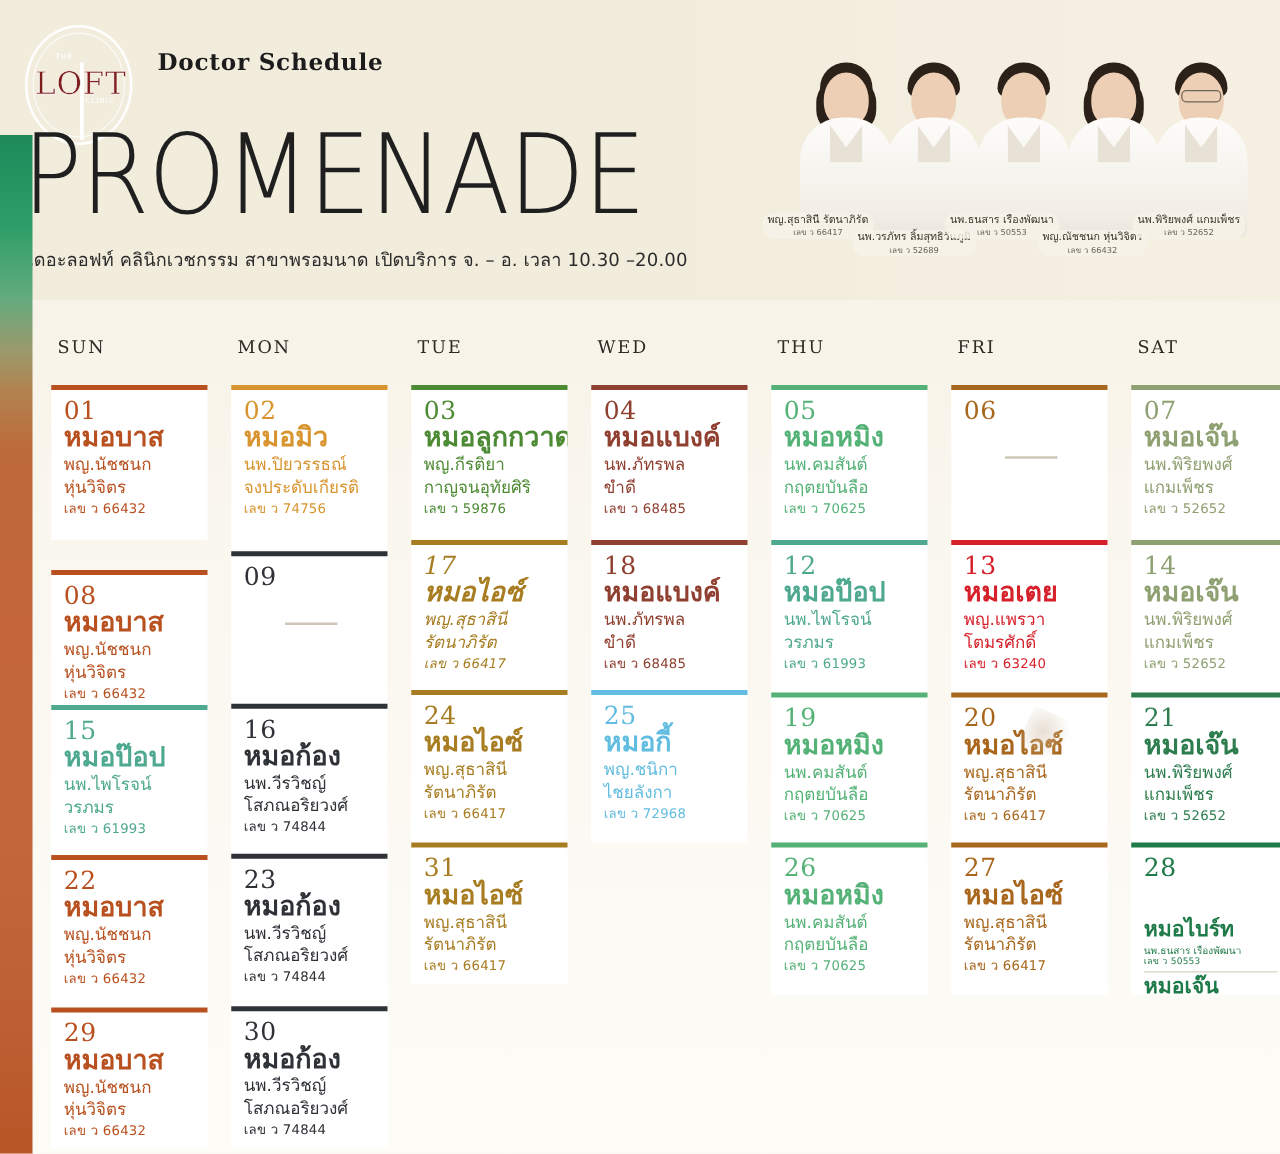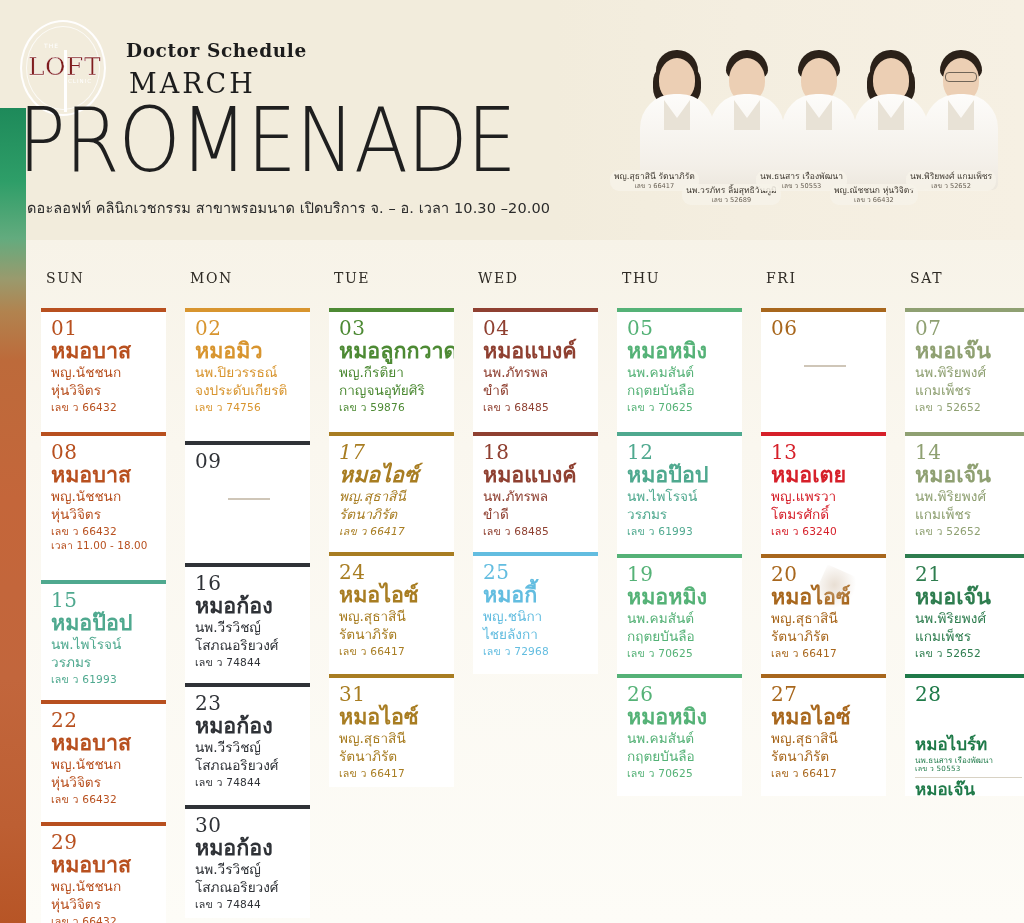--- a/index.html
+++ b/index.html
@@ -197,21 +197,20 @@
   <div id="logo">
     <div class="ring"></div>
     <div class="ring2"></div>
     <div class="bar"></div>
     <div class="the">THE</div>
     <div class="word">LOFT</div>
     <div class="clinic">CLINIC</div>
   </div>
 
   <div id="doctor-schedule">Doctor Schedule</div>
-  <div id="month-title">MARCH</div>
   <div id="branch-title">PROMENADE</div>
   <div id="subtitle">เดอะลอฟท์ คลินิกเวชกรรม สาขาพรอมนาด เปิดบริการ จ. – อ. เวลา 10.30 –20.00</div>
 
   <div id="doctor-photos">
       <div class="doc-fig" style="left: 8px; width: 90px; height: 150px;">
         <div class="doc-hair long"></div>
         <div class="doc-head"></div>
         <div class="doc-body"></div>
         <div class="doc-collar"></div>
       </div>
@@ -276,21 +275,21 @@
       <div class="weekday" style="left: 910px;">SAT</div>
     </div>
   <div id="columns-host">
       <div class="col" style="left: 41px;">
         <div class="cell" style="border-top-color: rgb(184, 80, 31); height: 124px;">
           <div class="daynum" style="color: rgb(184, 80, 31);">01</div>
           <div class="nick" style="color: rgb(184, 80, 31);">หมอบาส</div>
           <div class="fullname" style="color: rgb(184, 80, 31);">พญ.นัชชนก<br>หุ่นวิจิตร</div>
           <div class="license" style="color: rgb(184, 80, 31);">เลข  ว 66432</div>
         </div>
-        <div class="cell" style="border-top-color: rgb(184, 80, 31); height: 148px;">
+        <div class="cell" style="border-top-color: rgb(184, 80, 31); height: 108px; margin-top: 24px;">
           <div class="daynum" style="color: rgb(184, 80, 31);">08</div>
           <div class="nick" style="color: rgb(184, 80, 31);">หมอบาส</div>
           <div class="fullname" style="color: rgb(184, 80, 31);">พญ.นัชชนก<br>หุ่นวิจิตร</div>
           <div class="license" style="color: rgb(184, 80, 31);">เลข  ว 66432</div>
           <div class="timenote" style="color: rgb(184, 80, 31);">เวลา 11.00 - 18.00</div>
         </div>
         <div class="cell" style="border-top-color: rgb(79, 169, 143); height: 120px;">
           <div class="daynum" style="color: rgb(79, 169, 143);">15</div>
           <div class="nick" style="color: rgb(79, 169, 143);">หมอป๊อป</div>
           <div class="fullname" style="color: rgb(79, 169, 143);">นพ.ไพโรจน์<br>วรภมร</div>

